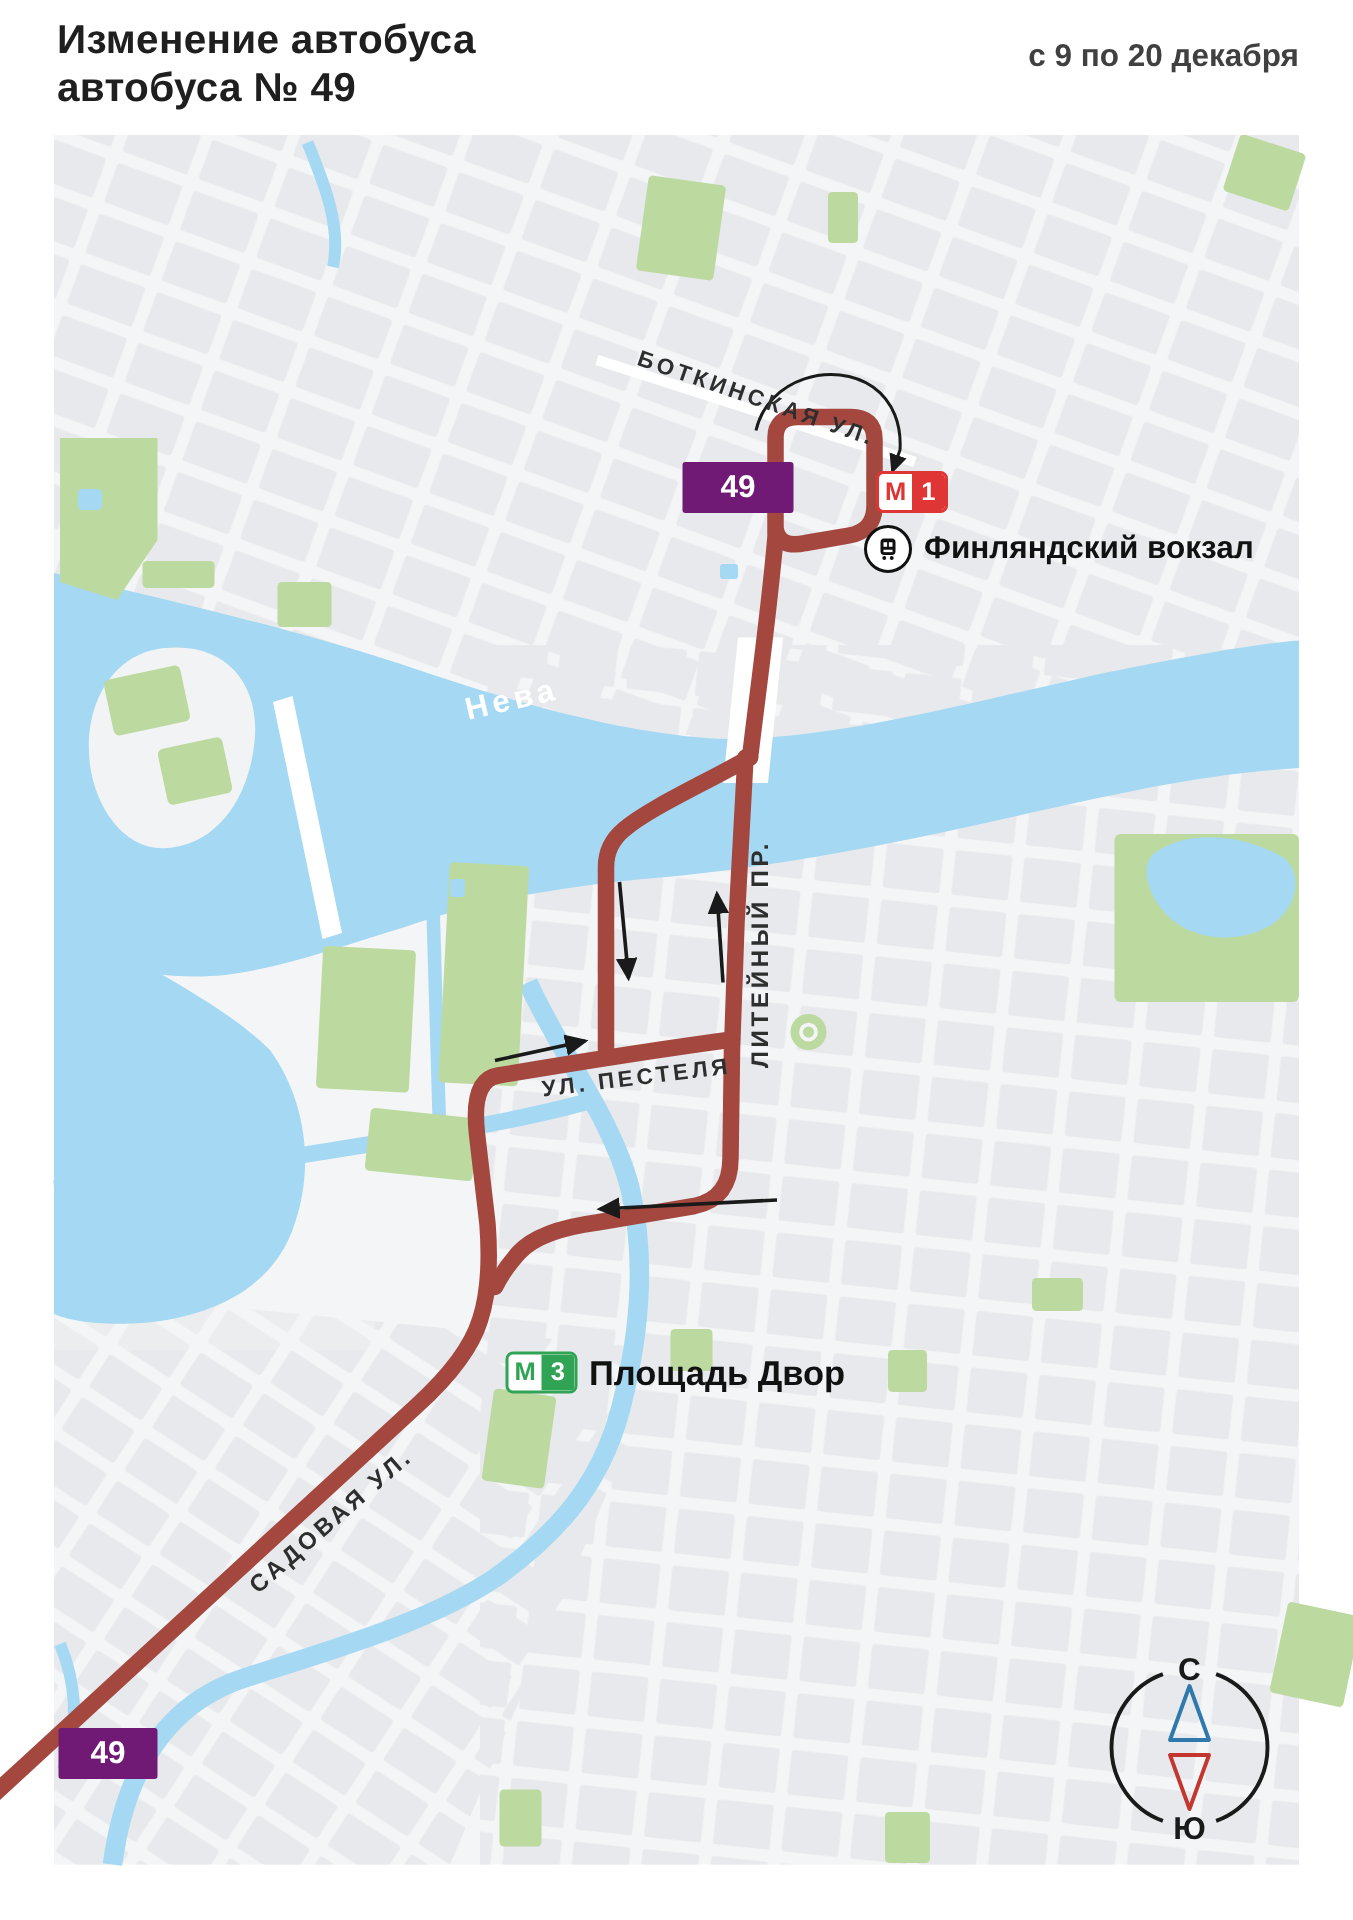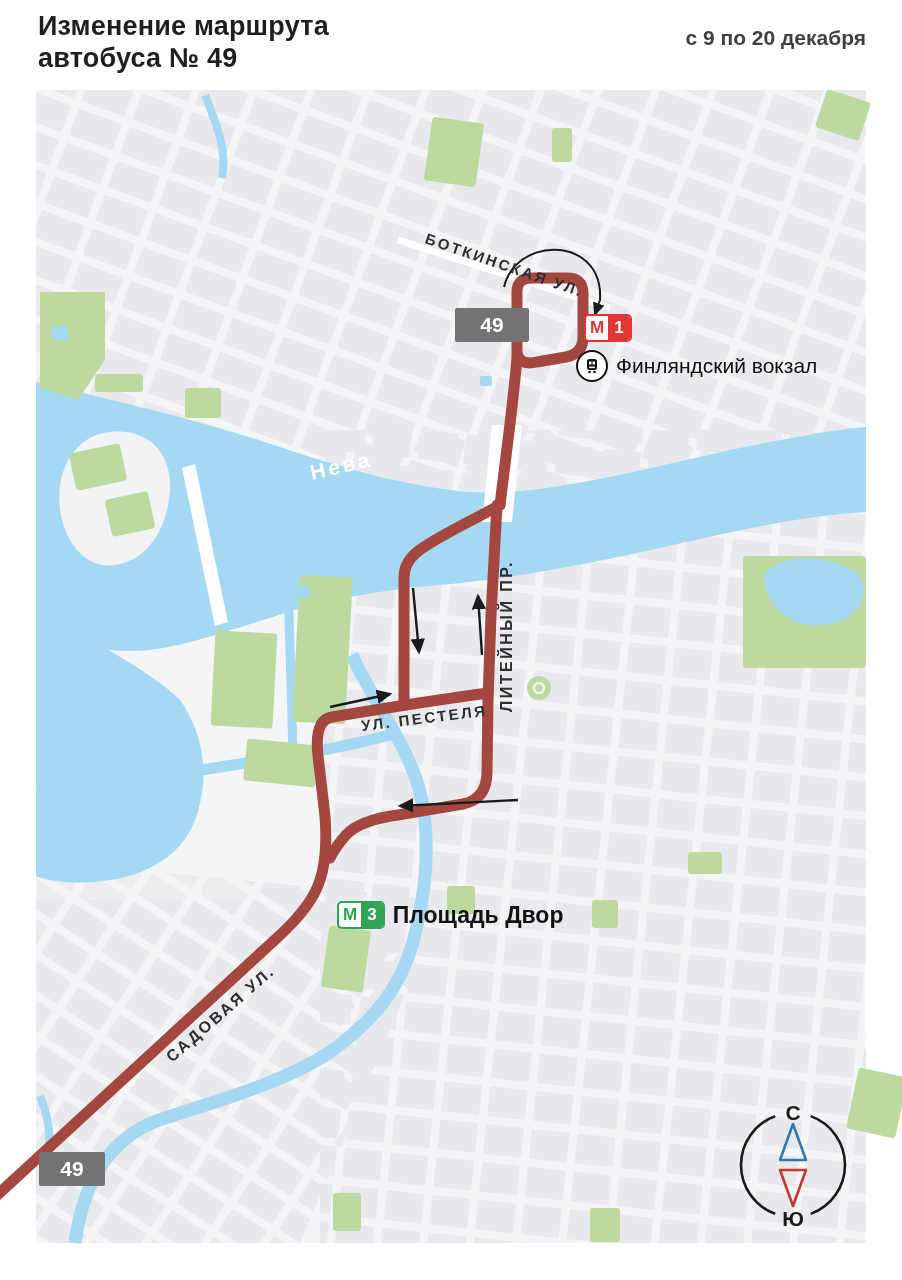--- a/index.html
+++ b/index.html
@@ -11,36 +11,36 @@
   .hdr .title{position:absolute;left:38px;top:10px;font-size:27px;line-height:32px;
               font-weight:700;color:#1f1f1f;letter-spacing:.2px;}
   .hdr .dates{position:absolute;right:36px;top:26px;font-size:21px;font-weight:700;color:#404040;}
   
   .map-svg{position:absolute;left:0;top:0;z-index:1;}
   .street-label{fill:#2e2e2e;font-weight:700;letter-spacing:2.5px;font-size:15px;}
   .river-label{fill:#ffffff;font-weight:700;letter-spacing:3px;font-size:21px;}
   .compass-letter{fill:#1a1a1a;font-weight:700;font-size:21px;text-anchor:middle;}
   
   .ovl{position:absolute;z-index:4;display:flex;align-items:center;gap:8px;}
-  .badge49{position:absolute;z-index:4;background:#737373;color:#fff;font-weight:700;
+  .badge49{position:absolute;z-index:4;background:#701a75;color:#fff;font-weight:700;
            font-size:21px;display:flex;align-items:center;justify-content:center;
            border-radius:2px;}
   .m-badge{display:inline-flex;align-items:stretch;background:#fff;border-radius:5px;
            overflow:hidden;height:24px;font-weight:800;}
   .m-badge.red{border:2px solid #e03535;}
   .m-badge.green{border:2px solid #31a354;}
   .m-logo{display:flex;align-items:center;padding:0 4px;font-size:17px;}
   .m-badge.red .m-logo{color:#e03535;}
   .m-badge.green .m-logo{color:#31a354;}
   .m-num{display:flex;align-items:center;justify-content:center;color:#fff;
          padding:0 6px;font-size:17px;}
   .m-badge.red .m-num{background:#e03535;}
   .m-badge.green .m-num{background:#31a354;}
   .stn-bold{font-size:23px;font-weight:700;color:#111;white-space:nowrap;}
-  .stn-reg{font-size:21px;font-weight:400;color:#111;white-space:nowrap;}
+  .stn-reg{font-size:21px;font-weight:700;color:#111;white-space:nowrap;}
   .rail-icon{width:32px;height:32px;border-radius:50%;border:2px solid #111;background:#fff;
              display:flex;align-items:center;justify-content:center;box-sizing:border-box;}
 </style>
 </head>
 <body>
 
 <div class="page">
 
   <svg class="map-svg" width="902" height="1280" viewBox="0 0 902 1280">
     <defs>
@@ -152,21 +152,21 @@
       <circle cx="793" cy="1165" r="52" fill="none" stroke="#1a1a1a" stroke-width="2.6" pathLength="360" stroke-dasharray="70 40 140 40 70"></circle>
       <polygon points="793,1124 806,1160 780,1160" fill="none" stroke="#2f79ad" stroke-width="2.6" stroke-linejoin="round"></polygon>
       <polygon points="780,1170 806,1170 793,1206" fill="none" stroke="#c4372e" stroke-width="2.6" stroke-linejoin="round"></polygon>
       <text class="compass-letter" x="793" y="1120">С</text>
       <text class="compass-letter" x="793" y="1226">Ю</text>
     </g>
   </svg>
 
   <div class="hdr">
     <div class="title">
-      <div>Изменение маршрута</div>
+      <div>Изменение автобуса</div>
       <div>автобуса № 49</div>
     </div>
     <div class="dates">с 9 по 20 декабря</div>
   </div>
 
   <div class="badge49" style="left:455px;top:308px;width:74px;height:34px;">
     <span>49</span>
   </div>
 
   <div class="ovl" style="left:584px;top:314px;">

